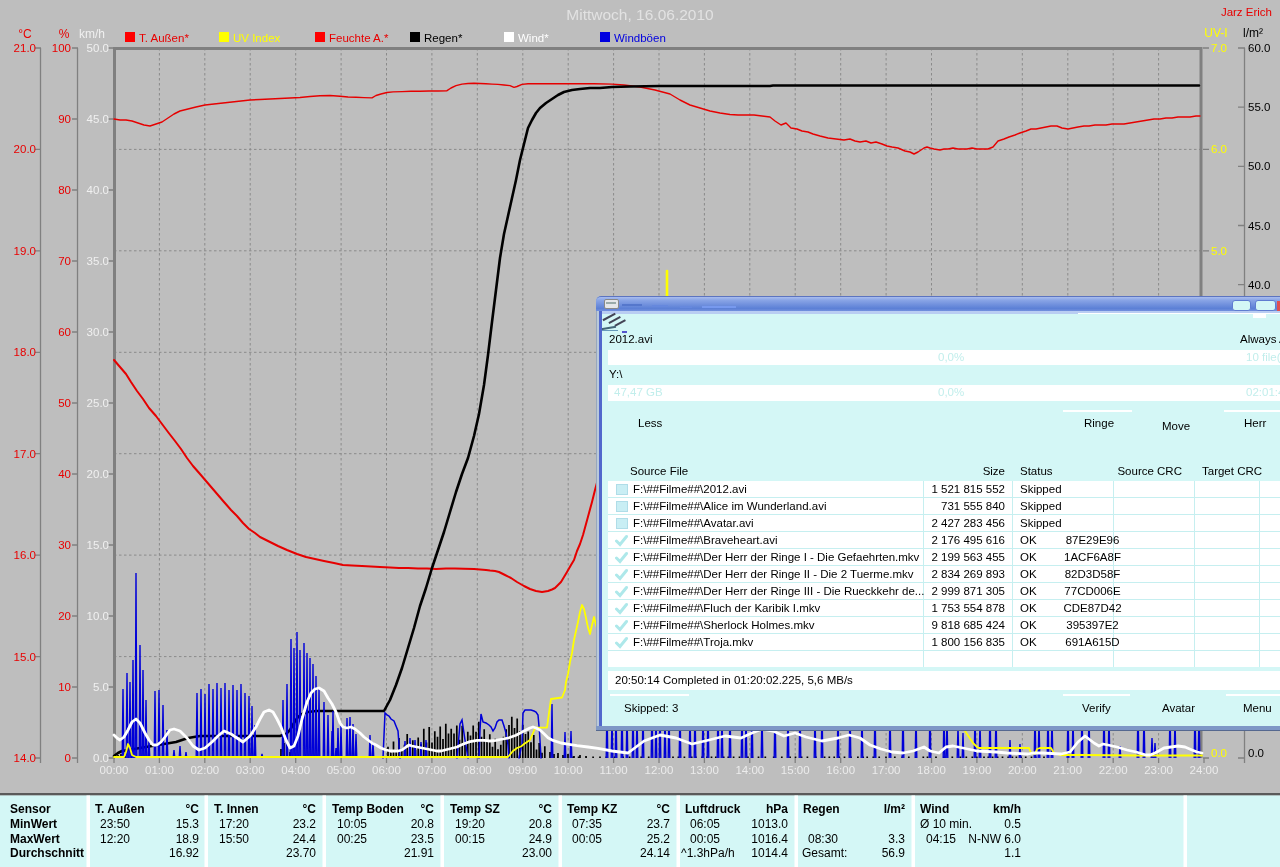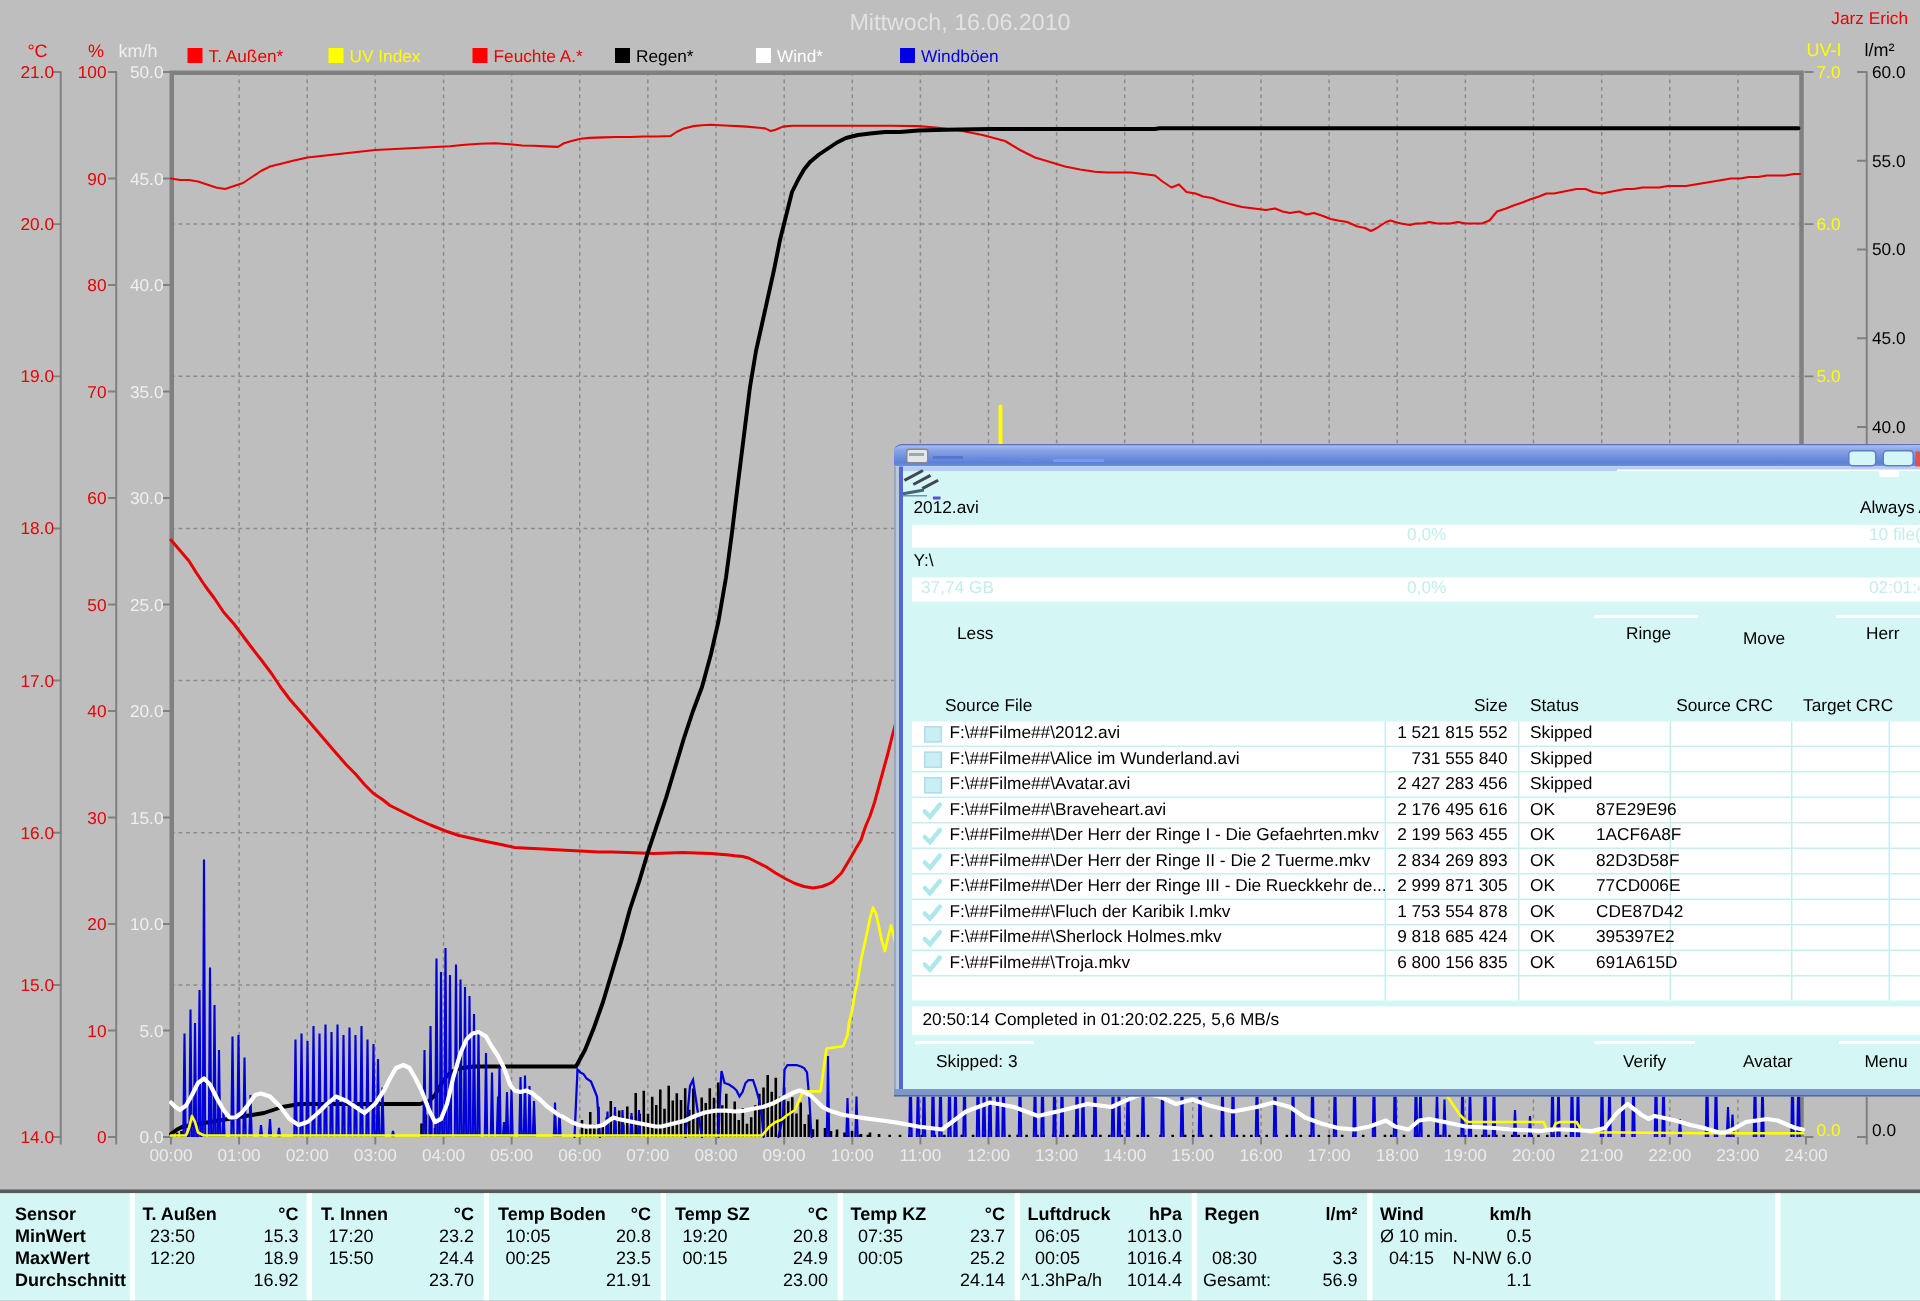--- a/index.html
+++ b/index.html
@@ -16,21 +16,21 @@
 #lhead{position:absolute;left:12px;top:167px;width:700px;height:18px}
 #lhead span{position:absolute;top:2px}
 #list{position:absolute;left:12px;top:185px;width:700px;height:186px;background:#fff}
 .vsep{position:absolute;top:0;width:1px;height:100%;background:#c6eff0}
 .frow{position:absolute;left:0;width:100%;height:17px;border-bottom:1px solid #c6eff0}
 .icsq{position:absolute;left:8px;top:2.5px;width:12px;height:11px;background:#c9eef4;border:1px solid #b0dde8}
 .icck{position:absolute;left:7px;top:2px}
 .fn{position:absolute;left:25px;top:1.5px}
 .sz{position:absolute;left:240px;width:157px;text-align:right;top:1.5px}
 .st{position:absolute;left:412px;top:1.5px}
-.crc{position:absolute;left:456px;width:127px;text-align:left;top:1.5px}
+.crc{position:absolute;left:421px;width:127px;text-align:center;top:1.5px}
 #status{position:absolute;left:12px;top:375px;width:700px;height:19px;background:#fff;padding:2.5px 0 0 7px}
 #bborder{position:absolute;left:0;top:430px;width:100%;height:5px;background:#7e97c6;border-bottom:1px solid #55688f}
 #lborder{position:absolute;left:0;top:15px;width:6px;height:415px;background:linear-gradient(90deg,#97a7bd 0 1.5px,#bac9da 1.5px 3.5px,#5268cc 3.5px 6px)}
 </style></head>
 <body>
 <div id="root">
     <svg width="1280" height="867" viewBox="0 0 1280 867" style="position:absolute;left:0;top:0">
       <rect x="0" y="0" width="1280" height="867" fill="#bebebe"></rect>
       <path d="M159.4 48 L159.4 758 M204.8 48 L204.8 758 M250.2 48 L250.2 758 M295.7 48 L295.7 758 M341.1 48 L341.1 758 M386.5 48 L386.5 758 M431.9 48 L431.9 758 M477.3 48 L477.3 758 M522.8 48 L522.8 758 M568.2 48 L568.2 758 M613.6 48 L613.6 758 M659.0 48 L659.0 758 M704.4 48 L704.4 758 M749.8 48 L749.8 758 M795.2 48 L795.2 758 M840.7 48 L840.7 758 M886.1 48 L886.1 758 M931.5 48 L931.5 758 M976.9 48 L976.9 758 M1022.3 48 L1022.3 758 M1067.8 48 L1067.8 758 M1113.2 48 L1113.2 758 M1158.6 48 L1158.6 758 M114 149.4 L1202 149.4 M114 250.8 L1202 250.8 M114 352.3 L1202 352.3 M114 453.7 L1202 453.7 M114 555.1 L1202 555.1 M114 656.6 L1202 656.6" stroke="#8a8a8a" stroke-width="1" fill="none" stroke-dasharray="2.5 2.5"></path>
       <path d="M114.5 758 L114.5 48.5 L1201 48.5 L1201 758" fill="none" stroke="#808080" stroke-width="3"></path>
@@ -228,21 +228,21 @@
   <div class="glitch" style="left:657px;top:18px;width:13px;height:4px;background:#fff"></div>
 
   <div class="dtxt" style="left:13px;top:37px">2012.avi</div>
   <div class="dtxt" style="left:644px;top:37px">Always A</div>
   <div class="pbar" style="top:54px;height:15px">
      <span class="faint" style="left:330px">0,0%</span>
      <span class="faint" style="left:638px">10 file(s</span>
   </div>
   <div class="dtxt" style="left:13px;top:72px">Y:\</div>
   <div class="pbar" style="top:89px;height:16px">
-     <span class="faint" style="left:6px">37,74 GB</span>
+     <span class="faint" style="left:6px">47,47 GB</span>
      <span class="faint" style="left:330px">0,0%</span>
      <span class="faint" style="left:638px">02:01:4</span>
   </div>
   <div class="bevel" style="left:467px;top:114px;width:69px"></div>
   <div class="bevel" style="left:628px;top:114px;width:56px"></div>
   <div class="dtxt" style="left:42px;top:121px">Less</div>
   <div class="dtxt" style="left:488px;top:121px">Ringe</div>
   <div class="dtxt" style="left:566px;top:124px">Move</div>
   <div class="dtxt" style="left:648px;top:121px">Herr</div>
 
@@ -332,21 +332,21 @@
           <span class="fn">F:\##Filme##\Sherlock Holmes.mkv</span>
           <span class="sz">9 818 685 424</span>
           <span class="st">OK</span>
           <span class="crc">395397E2</span>
         </div>
         <div class="frow" style="top:153.0px">
           <svg class="icck" width="13" height="13" viewBox="0 0 13 13">
             <path d="M1.5 7 L5 10.5 L11.5 2.5" fill="none" stroke="#aee8ea" stroke-width="3" stroke-linecap="round"></path>
           </svg>
           <span class="fn">F:\##Filme##\Troja.mkv</span>
-          <span class="sz">6 800 156 835</span>
+          <span class="sz">1 800 156 835</span>
           <span class="st">OK</span>
           <span class="crc">691A615D</span>
         </div>
   </div>
   <div id="status">20:50:14 Completed in 01:20:02.225, 5,6 MB/s</div>
   <div class="bevel" style="left:14px;top:398px;width:79px"></div>
   <div class="bevel" style="left:467px;top:398px;width:67px"></div>
   <div class="bevel" style="left:630px;top:398px;width:54px"></div>
   <div class="dtxt" style="left:28px;top:406px">Skipped: 3</div>
   <div class="dtxt" style="left:486px;top:406px">Verify</div>

